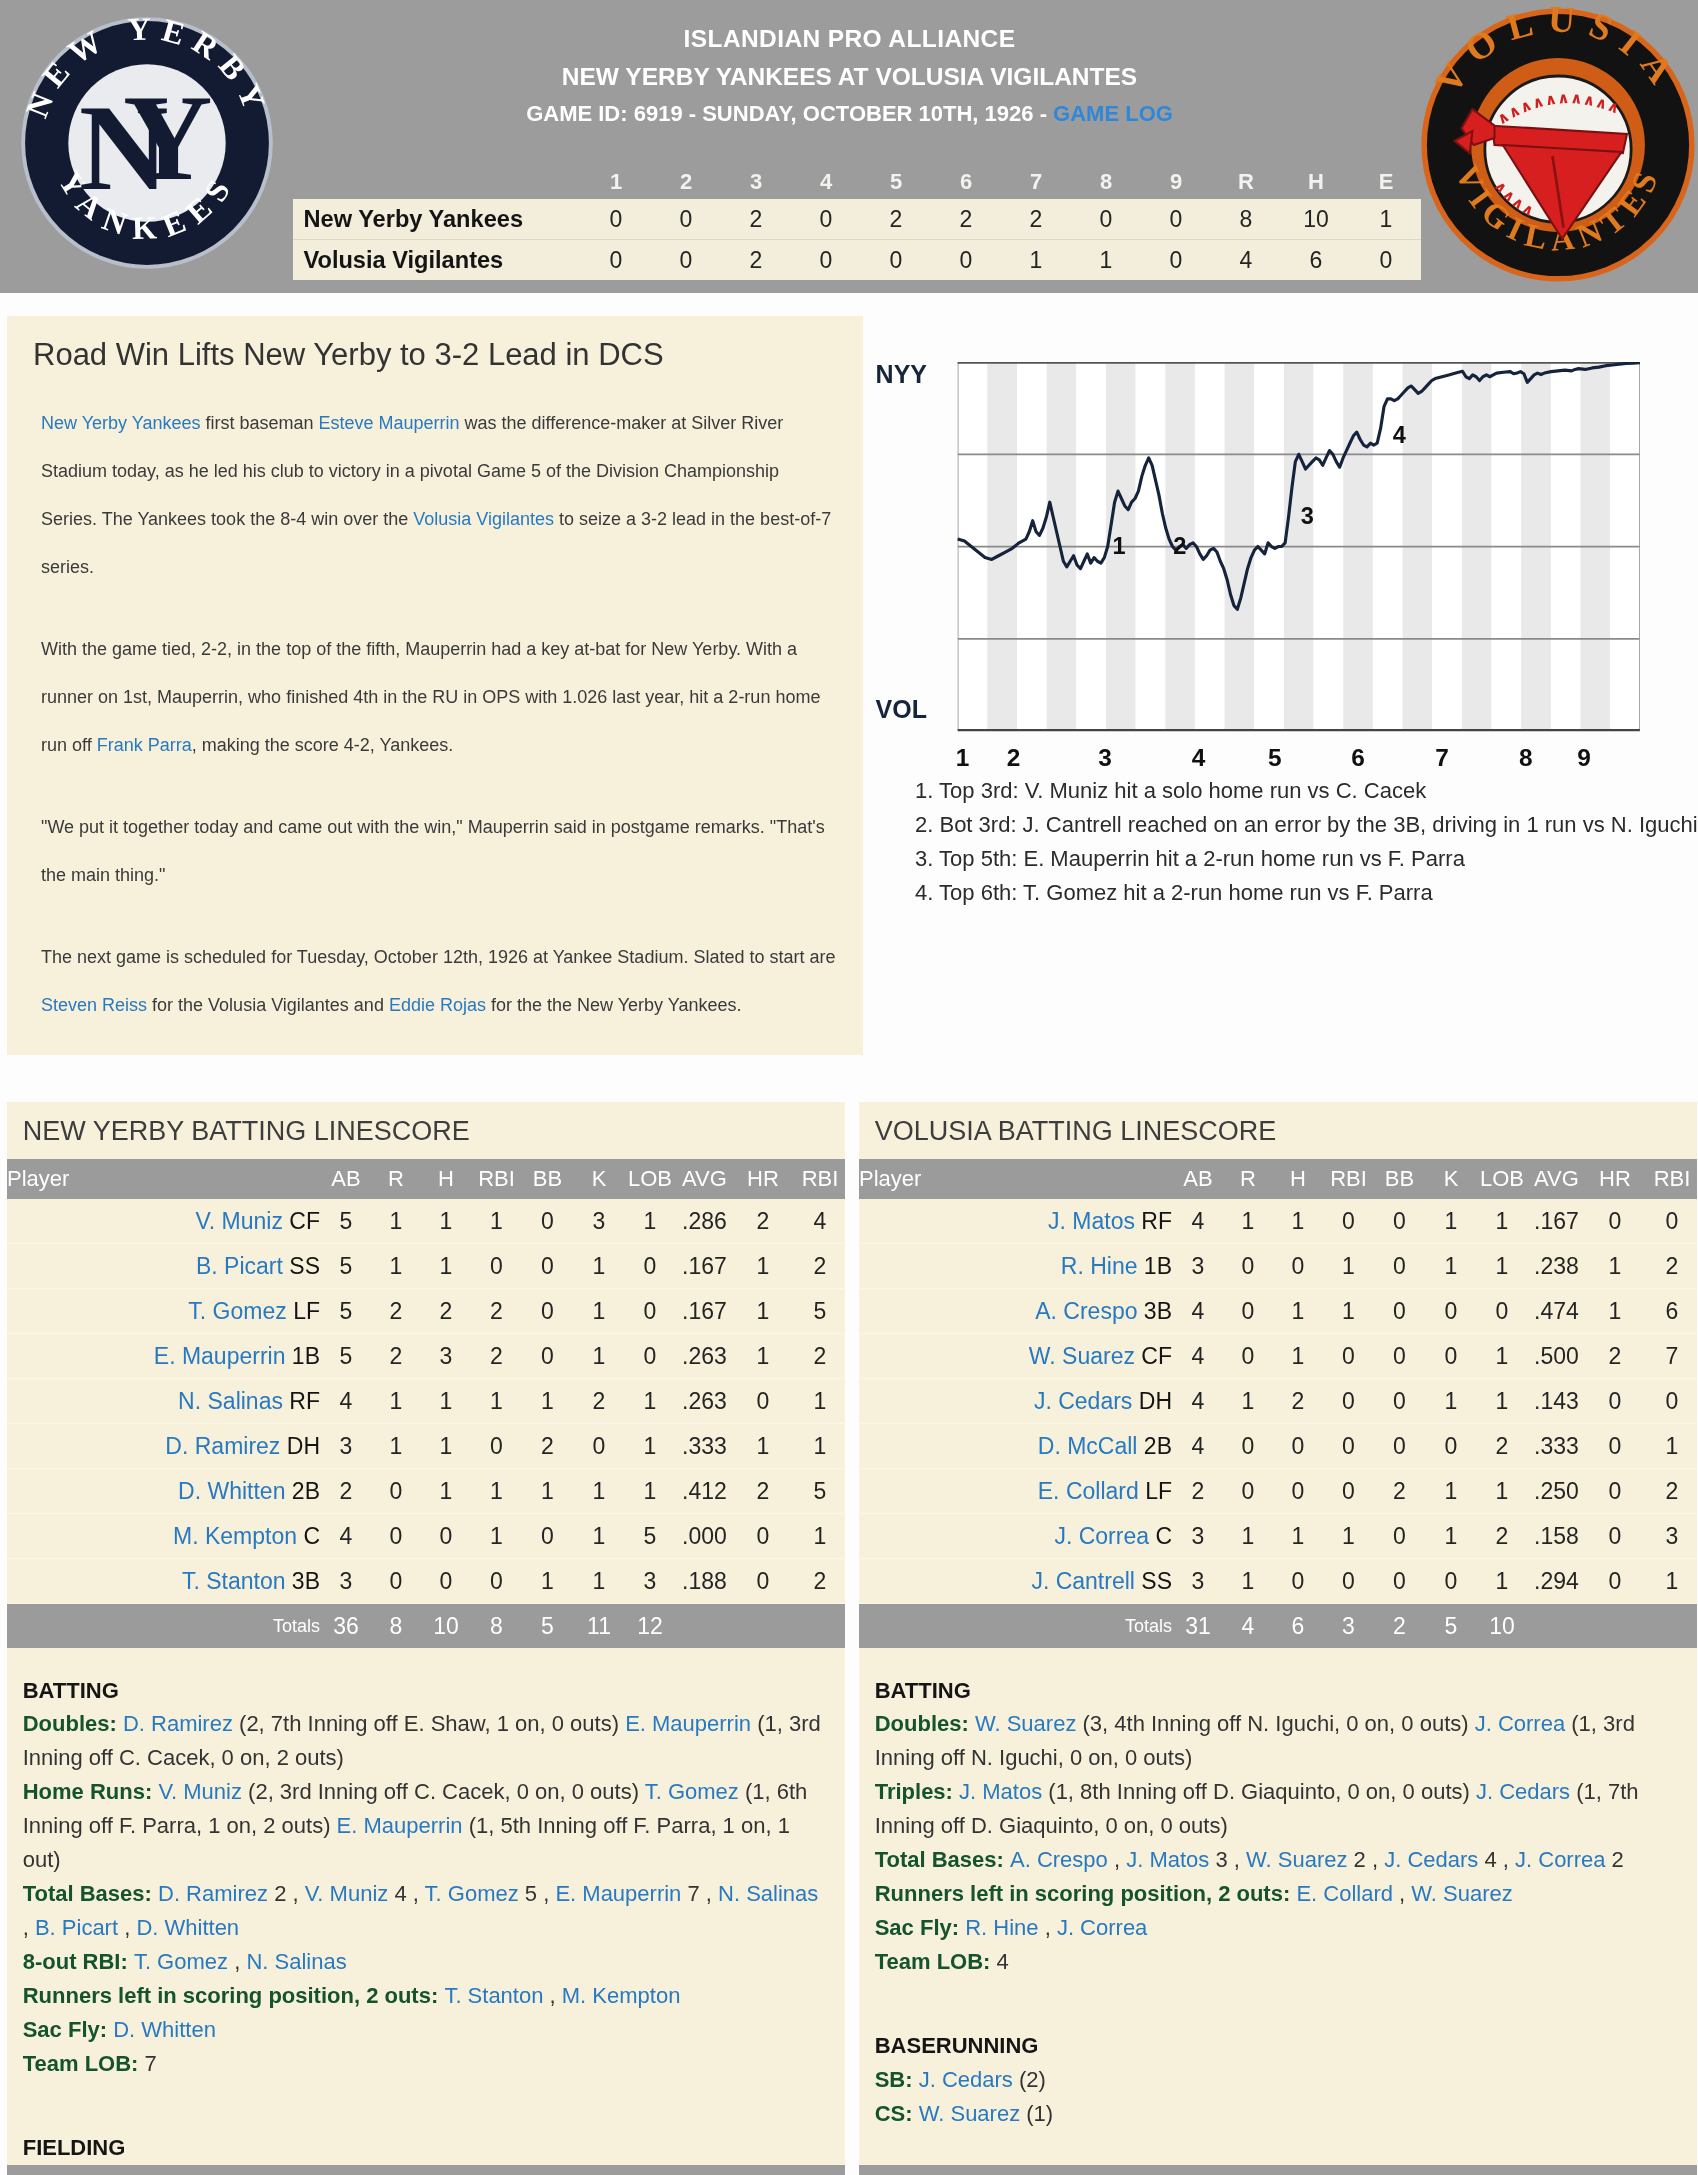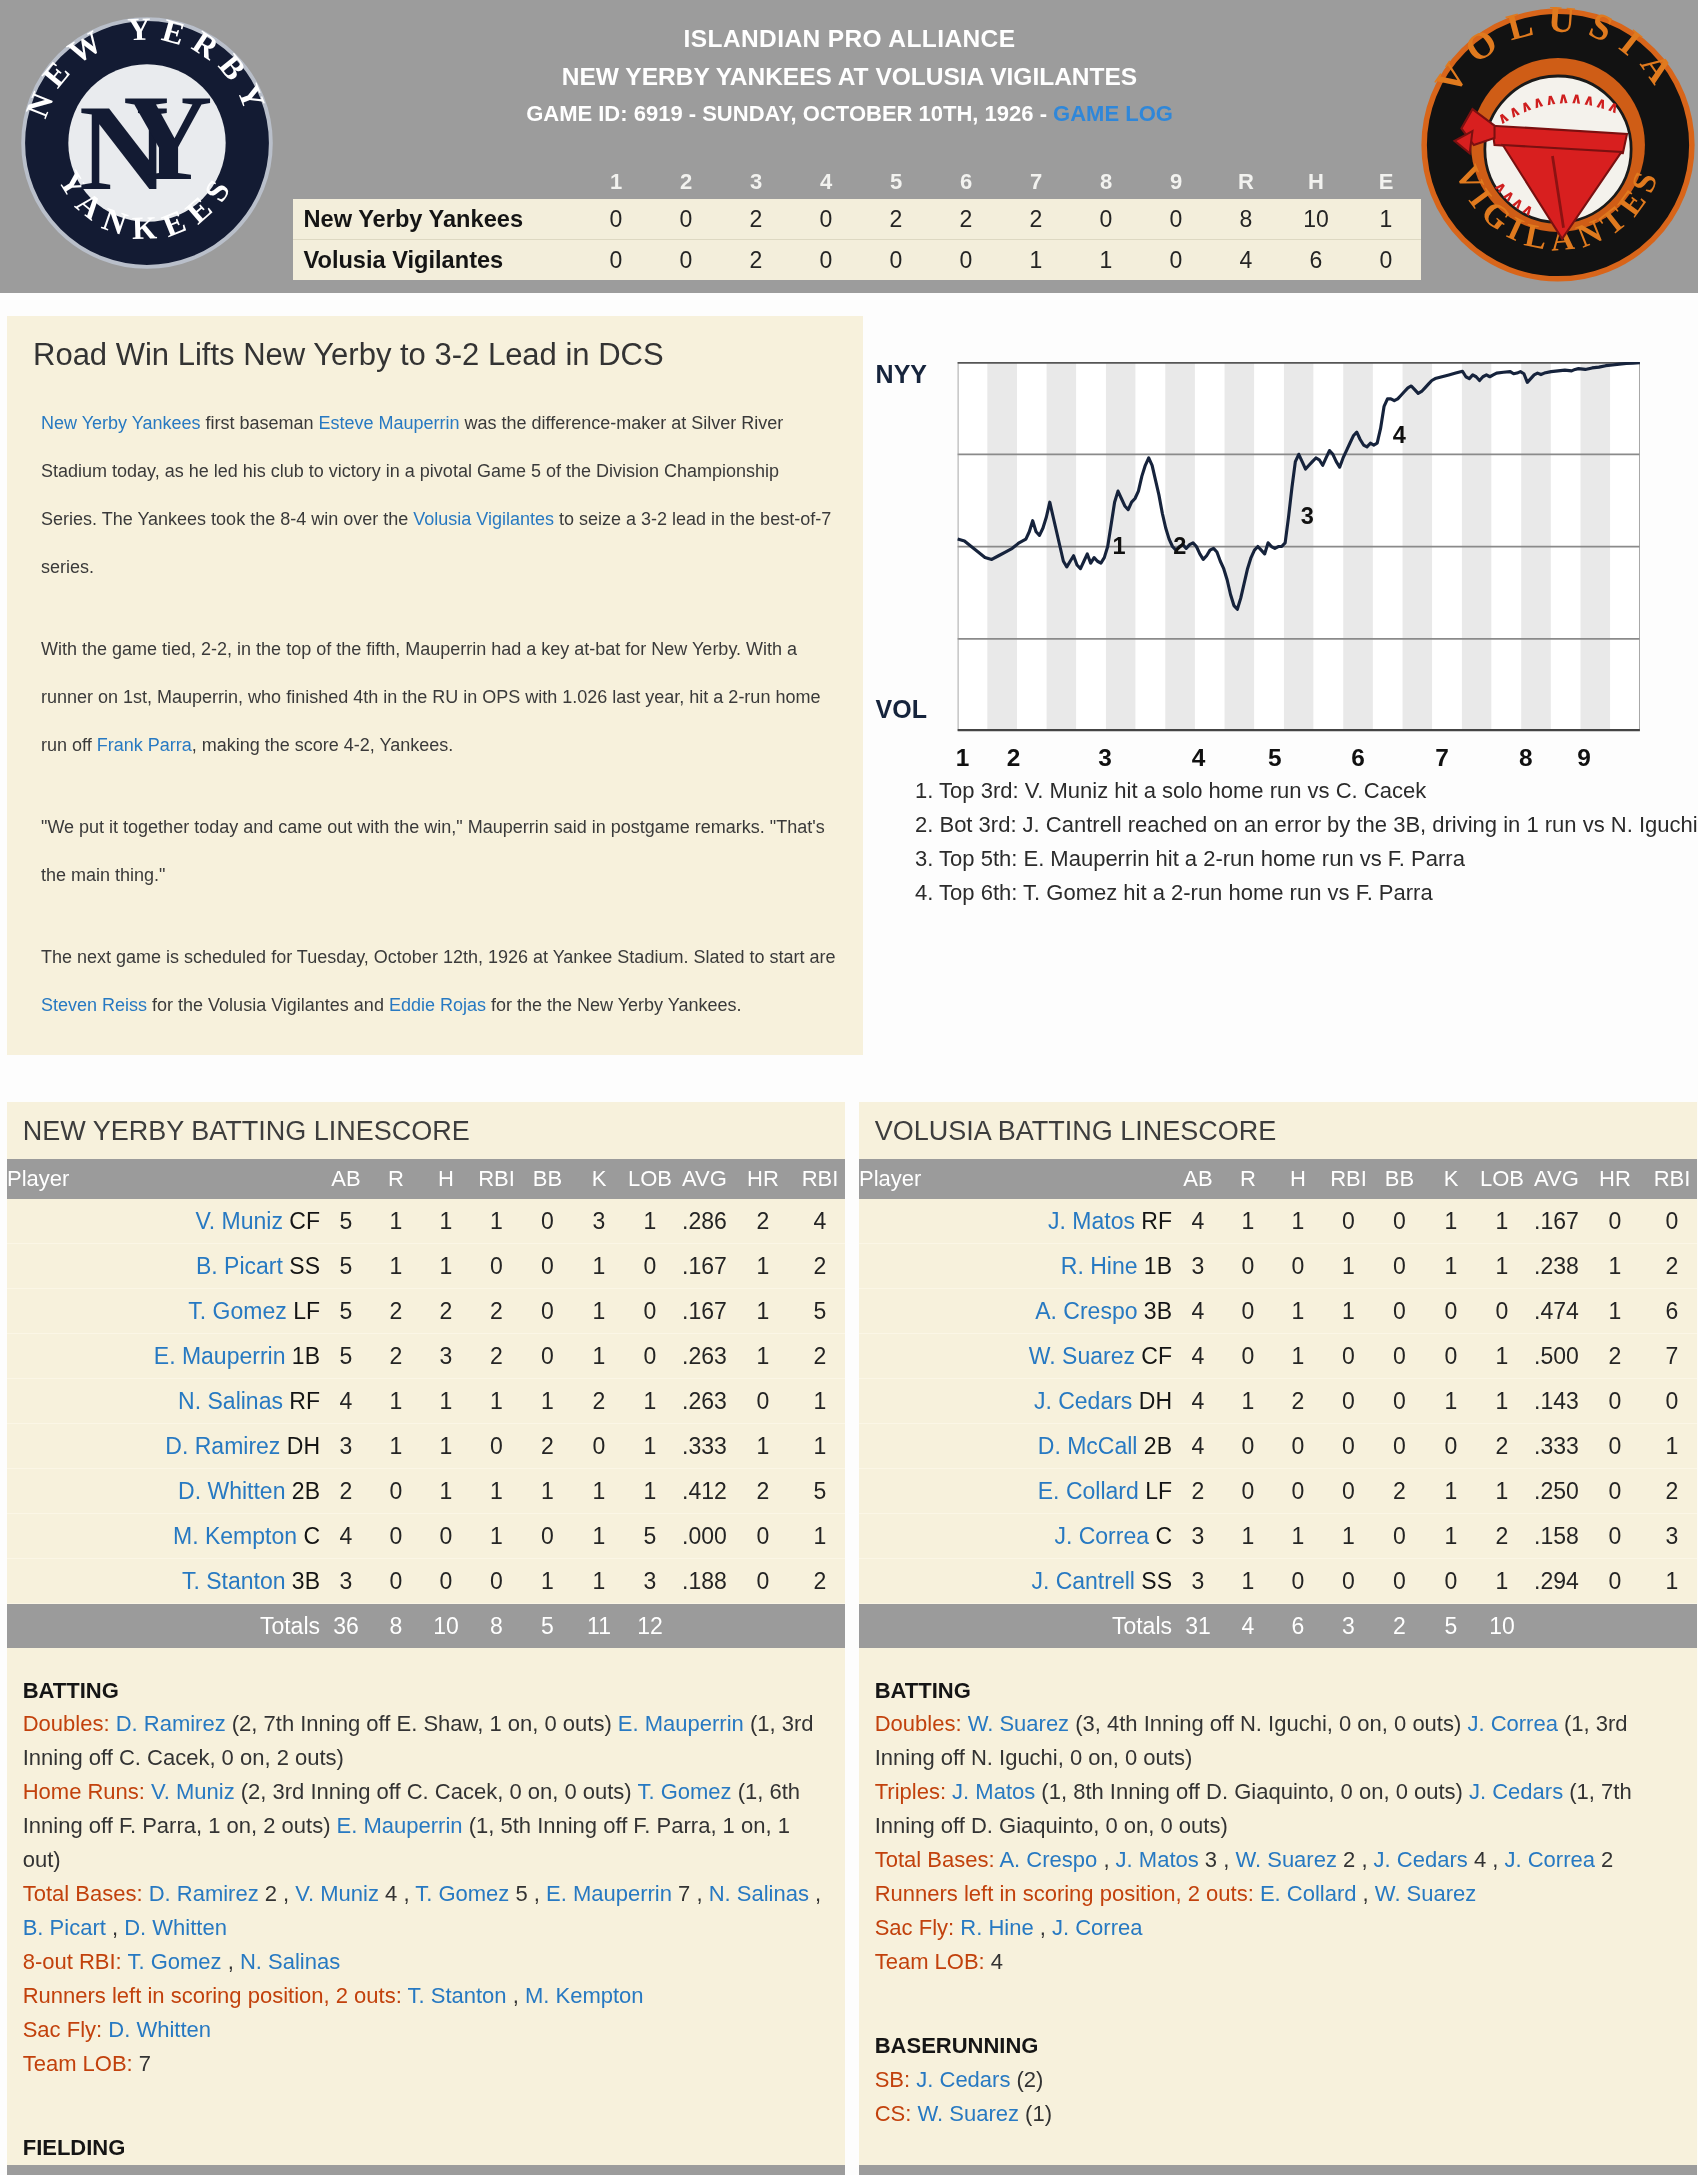--- a/index.html
+++ b/index.html
@@ -1,19 +1,19 @@
 <!DOCTYPE html>
 <html style="font-size:14px"><head>
 <meta charset="utf-8">
 <style>
   html,body{margin:0;padding:0}
   body{width:1699px;height:2176px;position:relative;background:#fdfdfd;
        font-family:"Liberation Sans",sans-serif;overflow:hidden}
   .link{color:#2779c2}
-  .bold{font-weight:normal;color:#c2410c}
+  .bold{font-weight:bold;color:#14532d}
 
   
   .band{position:absolute;left:0;top:0;width:1699px;height:293px;background:#9c9c9c}
   .hdr-title{position:absolute;left:0;width:100%;text-align:center;color:#fff;font-weight:bold}
   #league{top:24.5px;font-size:24.5px;letter-spacing:0.4px}
   #matchup{top:63px;font-size:24.5px}
   #gameinfo{top:101px;font-size:22px}
   #gameinfo .link{color:#2f87d9}
   .logo{position:absolute}
   #away-logo{left:17.5px;top:14px;width:258px;height:258px}
@@ -49,21 +49,21 @@
   #panel-away{left:7px}
   #panel-home{left:859px}
   .panel h2{font-size:27px;color:#3d3d3d;font-weight:400;margin:14px 0 12.2px 15.7px}
   .stats{width:100%;border-collapse:collapse;table-layout:fixed}
   .stats th{background:#9b9b9b;color:#fff;font-weight:400;font-size:22px;height:38px;text-align:center;overflow:hidden}
   .stats th.player{text-align:left;padding-left:0}
   .stats td{font-size:23px;height:42px;color:#242424;text-align:center;border-bottom:1.7px solid #fbf6e6;overflow:hidden}
   .stats td.player{text-align:right;padding-left:15.7px;white-space:nowrap}
   .stats td.player .pos{color:#141414}
   .stats tr.totals td{background:#9b9b9b;color:#fff;border-bottom:none}
-  .stats tr.totals td.player{font-size:23px}
+  .stats tr.totals td.player{font-size:18px}
   .sections{padding:8.7px 15.7px 0 15.7px}
   .sections h3{font-size:22px;color:#151515;margin:21px 0 3.5px 0;font-weight:700}
   .sections h3.gap{margin-top:54px}
   .sections .line{font-size:22px;line-height:34px;color:#333}
   .strip{position:absolute;top:2165px;width:838px;height:10.5px;background:#9c9c9c}
 </style>
 </head>
 <body>
 
 <div class="band">

